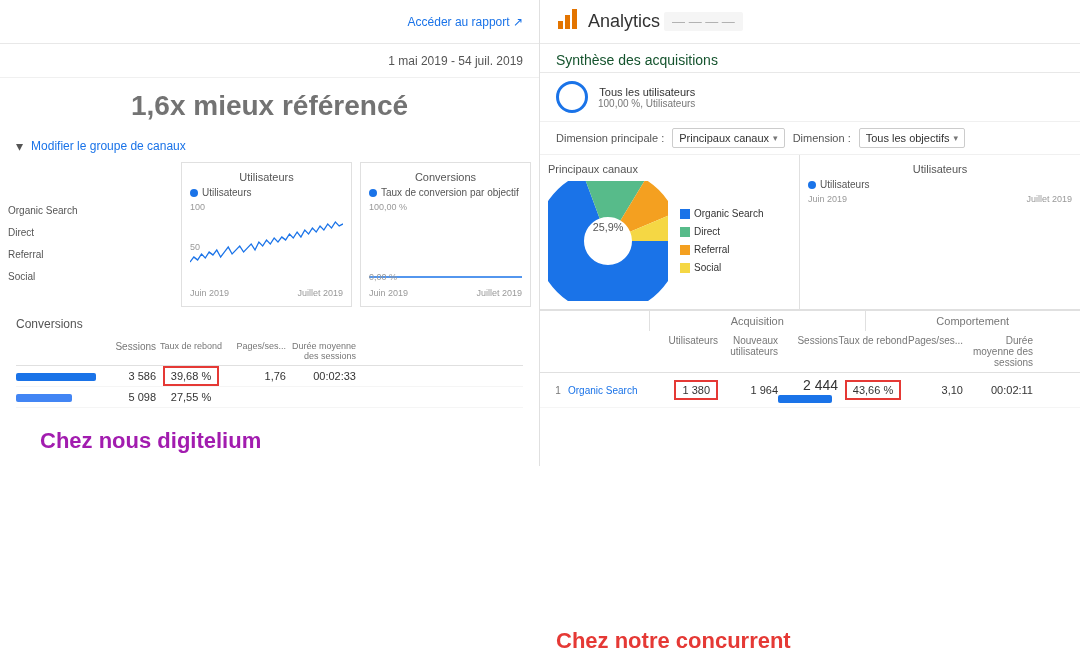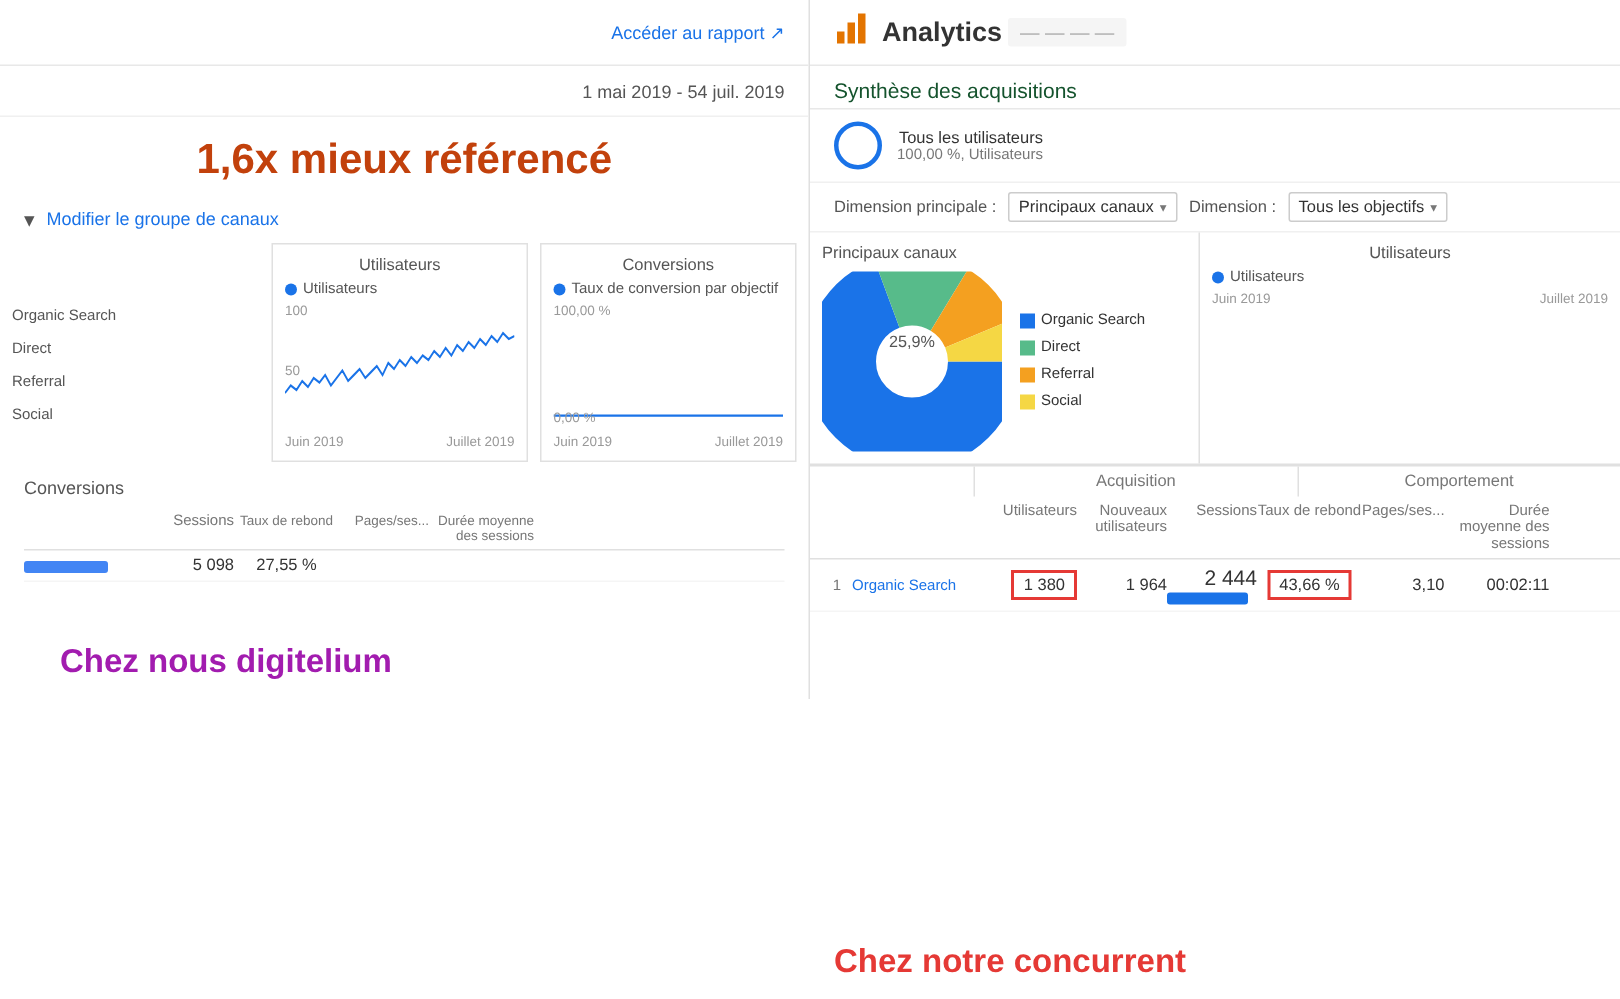--- a/index.html
+++ b/index.html
@@ -57,21 +57,21 @@
     }
 
     .analytics-icon {
       color: #e37400;
       font-size: 20px;
       margin-right: 8px;
     }
 
     .analytics-title {
       font-size: 18px;
-      font-weight: 700;
+      font-weight: 400;
       color: #333;
       margin-right: 4px;
     }
 
     .analytics-account {
       font-size: 13px;
       color: #aaa;
       background: #f5f5f5;
       padding: 2px 8px;
       border-radius: 2px;
@@ -92,21 +92,21 @@
 
     
     .headline-section {
       padding: 12px 16px;
       text-align: center;
     }
 
     .headline-text {
       font-size: 28px;
       font-weight: bold;
-      color: #c2410c;
+      color: #737373;
     }
 
     
     .channel-modifier {
       padding: 4px 16px 8px 16px;
       display: flex;
       align-items: center;
     }
 
     .channel-label {
@@ -478,20 +478,31 @@
 
   <div class="table-section">
     <div class="table-header">
       <div class="col-channel"></div>
       <div class="col-sessions">Sessions</div>
       <div class="col-bounce" style="font-size:9px;">Taux de rebond</div>
       <div class="col-pages" style="font-size:9px;">Pages/ses...</div>
       <div class="col-duration" style="font-size:9px;">Durée moyenne des sessions</div>
     </div>
 
+    <div class="table-row-data">
+      <div class="col-channel">
+        <div class="bar-mini" style="width:100%;"></div>
+      </div>
+      <div class="col-sessions">3 586</div>
+      <div class="col-bounce">
+        <span class="highlighted-cell">39,68 %</span>
+      </div>
+      <div class="col-pages">1,76</div>
+      <div class="col-duration">00:02:33</div>
+    </div>
 
     <div class="table-row-data">
       <div class="col-channel">
         <div class="bar-mini" style="width:70%;background:#4285f4;"></div>
       </div>
       <div class="col-sessions">5 098</div>
       <div class="col-bounce">
         <span>27,55 %</span>
       </div>
       <div class="col-pages"></div>

